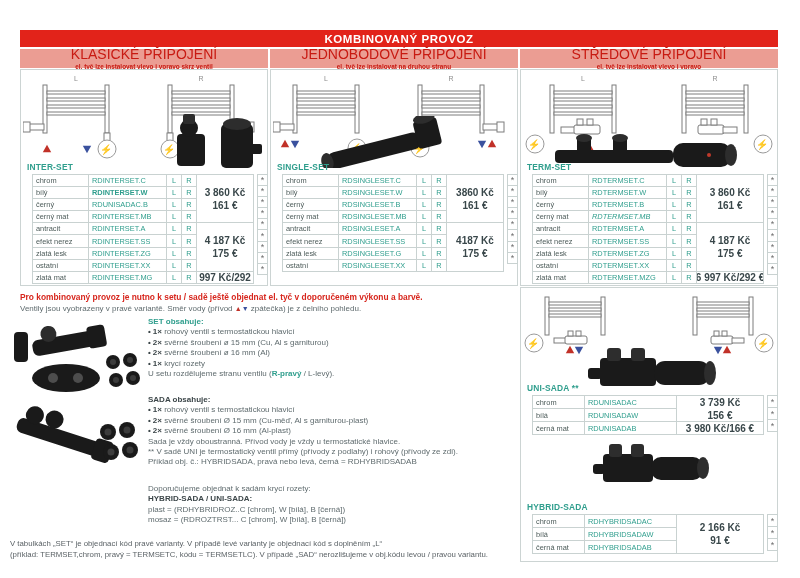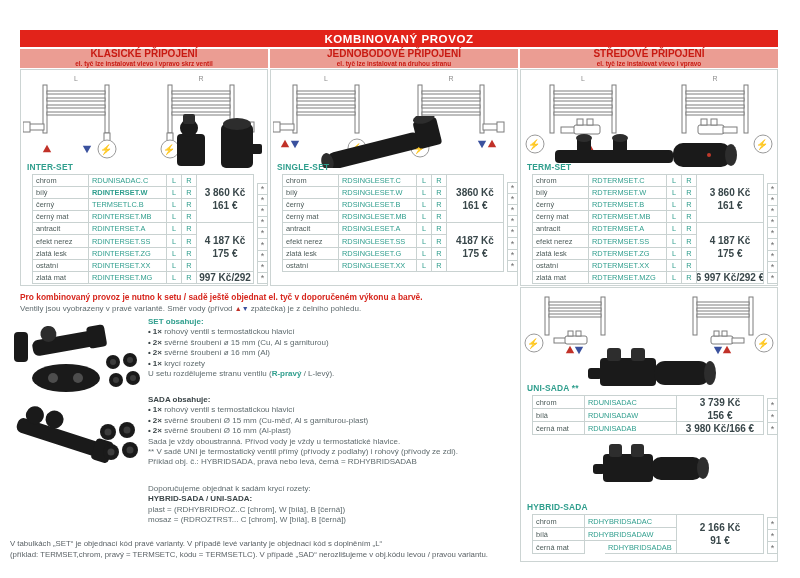--- a/index.html
+++ b/index.html
@@ -4,33 +4,33 @@
 <style>
   html,body{margin:0;padding:0;background:#fff;}
   .page{position:relative;width:800px;height:578px;background:#ffffff;
         font-family:"Liberation Sans",sans-serif;overflow:hidden;}
   .hdr{position:absolute;left:20px;top:30px;width:758px;height:17px;background:#e2231a;
        color:#fff;display:flex;align-items:center;justify-content:center;
        font-weight:bold;font-size:11.5px;letter-spacing:.6px;}
   .sub{position:absolute;top:48.5px;height:19px;background:#eb9d93;display:flex;
        flex-direction:column;align-items:center;justify-content:center;color:#c81a12;line-height:1.2;}
   .sub1{left:20px;width:248px;}.sub2{left:270px;width:248px;}.sub3{left:520px;width:258px;}
-  .sub-t{font-weight:bold;font-size:10px;}
+  .sub-t{font-weight:normal;font-size:14px;}
   .sub-s{font-size:6.4px;font-weight:bold;}
   .panel{position:absolute;border:1px solid #ccd4d3;background:#fff;box-sizing:border-box;}
   .p1{left:20px;top:69px;width:248px;height:217px;}
   .p2{left:270px;top:69px;width:248px;height:217px;}
   .p3{left:520px;top:69px;width:258px;height:217px;}
   .p4{left:520px;top:287px;width:258px;height:275px;}
   .diag{position:absolute;left:2px;top:2px;}
   .dlab{font-size:7px;fill:#8d8d8d;text-anchor:middle;font-family:"Liberation Sans",sans-serif;}
   .rl{fill:#ffffff;stroke:#7c7c7c;stroke-width:1;}
   .vv{fill:#ffffff;stroke:#7c7c7c;stroke-width:1;}
   .tbl-title{position:absolute;left:6px;font-weight:bold;font-size:8.4px;color:#2f9e8d;letter-spacing:.2px;}
-  .tbl{position:absolute;left:5px;display:flex;align-items:flex-end;padding-left:6px;}
+  .tbl{position:absolute;left:5px;display:flex;align-items:flex-start;padding-left:6px;}
   .tbl-main{display:grid;flex:1;border-top:1px solid #c9d2d1;border-left:1px solid #c9d2d1;background:#fff;}
   .cell{border-right:1px solid #c9d2d1;border-bottom:1px solid #c9d2d1;font-size:7.4px;
         display:flex;align-items:center;overflow:hidden;white-space:nowrap;box-sizing:border-box;}
   .lbl{padding-left:3px;color:#4c5b59;}
   .code{padding-left:3px;color:#2f9e8d;}
   .lr{justify-content:center;color:#2f9e8d;}
   .price{flex-direction:column;justify-content:center;text-align:center;font-weight:bold;
          color:#39474a;font-size:10px;line-height:1.3;}
   .tbl-stars{margin-left:3px;width:11px;}
   .star-cell{border:1px solid #c9d2d1;margin-top:-1px;font-size:9px;color:#6d6d6d;
@@ -123,29 +123,29 @@
       <circle cx="18" cy="16" r="9" class="blk"></circle>
       <rect x="12" y="2" width="12" height="10" rx="2" class="blk2"></rect>
       <rect x="50" y="12" width="32" height="44" rx="5" class="blk"></rect>
       <ellipse cx="66" cy="12" rx="14" ry="6" class="blk2"></ellipse>
       <rect x="80" y="32" width="11" height="10" rx="2" class="blk"></rect>
     </svg>
     <div class="tbl-title" style="top:92px">INTER-SET</div>
     <div class="tbl" style="top:104px;width:236px">
         <div class="tbl-main" style="grid-template-columns: 56px 78px 15px 15px 1fr; grid-auto-rows: 12.1px;">
           <div class="cell lbl" style="grid-area: 1 / 1;">chrom</div>
-          <div class="cell code" style="grid-area: 1 / 2;">RDUNISADAC.C</div>
+          <div class="cell code" style="grid-area: 1 / 2;">RDINTERSET.C</div>
           <div class="cell lr" style="grid-area: 1 / 3;">L</div>
           <div class="cell lr" style="grid-area: 1 / 4;">R</div>
           <div class="cell lbl" style="grid-area: 2 / 1;">bílý</div>
           <div class="cell code" style="grid-area: 2 / 2; font-weight: bold;">RDINTERSET.W</div>
           <div class="cell lr" style="grid-area: 2 / 3;">L</div>
           <div class="cell lr" style="grid-area: 2 / 4;">R</div>
           <div class="cell lbl" style="grid-area: 3 / 1;">černý</div>
-          <div class="cell code" style="grid-area: 3 / 2;">TERMSETLC.B</div>
+          <div class="cell code" style="grid-area: 3 / 2;">RDUNISADAC.B</div>
           <div class="cell lr" style="grid-area: 3 / 3;">L</div>
           <div class="cell lr" style="grid-area: 3 / 4;">R</div>
           <div class="cell lbl" style="grid-area: 4 / 1;">černý mat</div>
           <div class="cell code" style="grid-area: 4 / 2;">RDINTERSET.MB</div>
           <div class="cell lr" style="grid-area: 4 / 3;">L</div>
           <div class="cell lr" style="grid-area: 4 / 4;">R</div>
           <div class="cell lbl" style="grid-area: 5 / 1;">antracit</div>
           <div class="cell code" style="grid-area: 5 / 2;">RDINTERSET.A</div>
           <div class="cell lr" style="grid-area: 5 / 3;">L</div>
           <div class="cell lr" style="grid-area: 5 / 4;">R</div>
@@ -314,21 +314,21 @@
           <div class="cell lr" style="grid-area: 1 / 4;">R</div>
           <div class="cell lbl" style="grid-area: 2 / 1;">bílý</div>
           <div class="cell code" style="grid-area: 2 / 2;">RDTERMSET.W</div>
           <div class="cell lr" style="grid-area: 2 / 3;">L</div>
           <div class="cell lr" style="grid-area: 2 / 4;">R</div>
           <div class="cell lbl" style="grid-area: 3 / 1;">černý</div>
           <div class="cell code" style="grid-area: 3 / 2;">RDTERMSET.B</div>
           <div class="cell lr" style="grid-area: 3 / 3;">L</div>
           <div class="cell lr" style="grid-area: 3 / 4;">R</div>
           <div class="cell lbl" style="grid-area: 4 / 1;">černý mat</div>
-          <div class="cell code" style="grid-area: 4 / 2;">RDTERMSET.MB</div>
+          <div class="cell code" style="grid-area: 4 / 2; font-style: italic;">RDTERMSET.MB</div>
           <div class="cell lr" style="grid-area: 4 / 3;">L</div>
           <div class="cell lr" style="grid-area: 4 / 4;">R</div>
           <div class="cell lbl" style="grid-area: 5 / 1;">antracit</div>
           <div class="cell code" style="grid-area: 5 / 2;">RDTERMSET.A</div>
           <div class="cell lr" style="grid-area: 5 / 3;">L</div>
           <div class="cell lr" style="grid-area: 5 / 4;">R</div>
           <div class="cell lbl" style="grid-area: 6 / 1;">efekt nerez</div>
           <div class="cell code" style="grid-area: 6 / 2;">RDTERMSET.SS</div>
           <div class="cell lr" style="grid-area: 6 / 3;">L</div>
           <div class="cell lr" style="grid-area: 6 / 4;">R</div>
@@ -497,21 +497,21 @@
       <ellipse cx="120" cy="30" rx="6" ry="11" class="blk2"></ellipse>
     </svg>
     <div class="tbl-title" style="top:214px">HYBRID-SADA</div>
     <div class="tbl" style="top:226px;width:246px">
         <div class="tbl-main" style="grid-template-columns: 52px 92px 1fr; grid-auto-rows: 13px;">
           <div class="cell lbl" style="grid-area: 1 / 1;">chrom</div>
           <div class="cell code" style="grid-area: 1 / 2;">RDHYBRIDSADAC</div>
           <div class="cell lbl" style="grid-area: 2 / 1;">bílá</div>
           <div class="cell code" style="grid-area: 2 / 2;">RDHYBRIDSADAW</div>
           <div class="cell lbl" style="grid-area: 3 / 1;">černá mat</div>
-          <div class="cell code" style="grid-area: 3 / 2; margin-left: 20px;">RDHYBRIDSADAB</div>
+          <div class="cell code" style="grid-area: 3 / 2;">RDHYBRIDSADAB</div>
           <div class="cell price" style="grid-area: 1 / 3 / span 3;">
             <div>2 166 Kč</div>
             <div>91 €</div>
           </div>
         </div>
         <div class="tbl-stars">
           <div class="star-cell" style="height: 13px;">*</div>
           <div class="star-cell" style="height: 13px;">*</div>
           <div class="star-cell" style="height: 13px;">*</div>
         </div>

